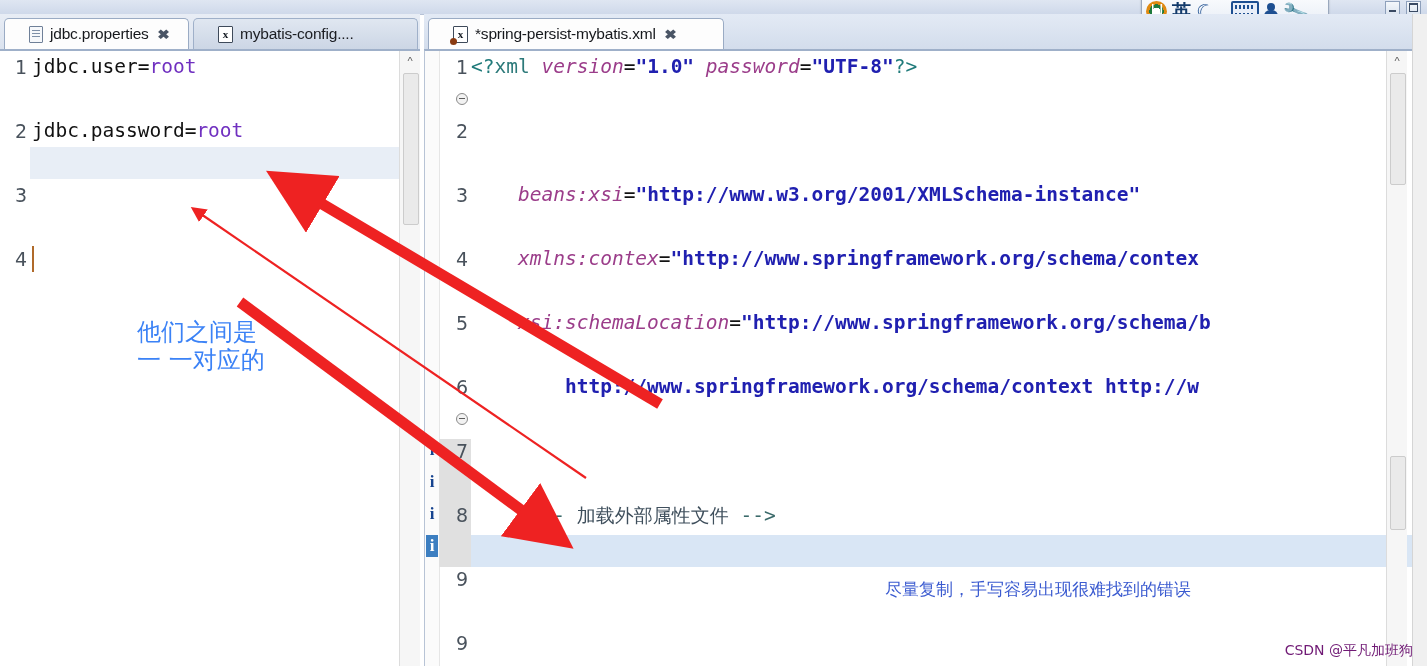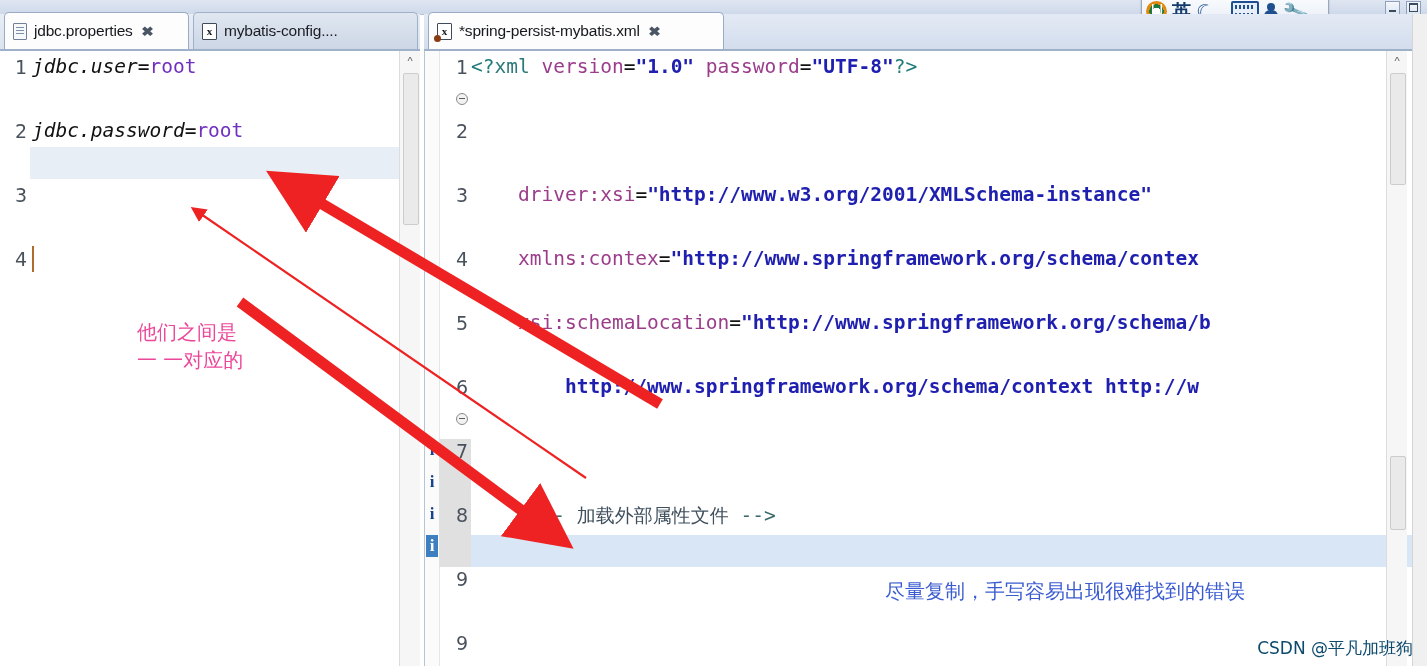--- a/index.html
+++ b/index.html
@@ -98,23 +98,23 @@
 
   .tabbar {
     position: absolute; left: 0; top: 0; height: 36px; width: 100%;
     background: linear-gradient(#e8edf5, #dbe3ef);
     border-bottom: 1px solid #9fb0c9;
     box-sizing: border-box;
   }
   .tabbar.right { background: linear-gradient(#e3eaf5, #d3ddec); }
 
   .tab {
-    position: absolute; bottom: 0; height: 37px;
+    position: absolute; bottom: 0; height: 31px;
     display: flex; align-items: center; gap: 7px;
-    padding: 0 10px 0 8px;
+    padding: 0 10px 0 24px;
     border: 1px solid #9fb0c9;
     border-bottom: none;
     border-radius: 5px 5px 0 0;
     box-sizing: border-box;
     font-size: 15px; color: #16181c;
     white-space: nowrap;
   }
   .tab.active { background: #fdfdfd; border-color: #9aabc4; z-index: 3; }
   .tab.inactive {
     background: linear-gradient(#e0e7f1, #ccd6e5);
@@ -197,26 +197,26 @@
   }
 
   .hl-line {
     position: absolute; height: 32px; background: #d9e6f5;
     left: 46px; right: 0;
   }
 
   
   .t-punct  { color: #1f7a7a; }
   .t-tag    { color: #2d7a7a; }
-  .t-attr   { color: #9b3d8a; }
+  .t-attr   { color: #9b3d8a; font-style: italic; }
   .t-val    { color: #2020b0; font-weight: bold; }
   .t-cmt    { color: #3b6a6a; }
   .t-cmtzh  { color: #3f4f5c; font-family: "DejaVu Sans", sans-serif; font-size: 19px;}
   .t-plain  { color: #121212; }
-  .t-key    { color: #111111; font-style: italic; }
+  .t-key    { color: #111111; }
   .t-pval   { color: #7030c0; }
   .t-eq     { color: #111111; }
 
   
   .lsel { background: #1c5fb8; color: #e6eef8; }
   .lline-hl { position:absolute; left:30px; right:0; height:32px; background:#e8eef6;}
   .lcaret { position:absolute; width:2px; height:26px; background:#b06a2a; top:3px;}
 
   
   .scroll-v {
@@ -233,35 +233,35 @@
     background: #eaeaea; border: 1px solid #cccccc; border-radius: 2px;
   }
   .scroll-outer {
     position: absolute; top: 14px; right: 0; width: 14px; height: 652px;
     background: #f0f0f0; border-left: 1px solid #d5d5d5;
   }
 
   
   .anno-zh-left {
     position: absolute; left: 137px; top: 318px;
-    color: #ec4899; font-size: 20px; line-height: 28px;
+    color: #3b82f6; font-size: 24px; line-height: 28px;
     font-family: "DejaVu Sans", sans-serif;
     white-space: pre;
   }
   .anno-zh-bottom {
     position: absolute; left: 885px; top: 578px;
-    color: #3b5bd0; font-size: 20px;
+    color: #3b5bd0; font-size: 17px;
     font-family: "DejaVu Sans", sans-serif;
     white-space: nowrap;
   }
   .anno-svg { position: absolute; left: 0; top: 0; width: 1427px; height: 666px; pointer-events: none; }
 
   .watermark {
     position: absolute; right: 14px; bottom: 6px;
-    color: #0c4a6e; font-size: 17px;
+    color: #701a75; font-size: 14px;
     font-family: "DejaVu Sans", sans-serif;
     white-space: nowrap;
   }
 </style>
 </head>
 <body>
 
 <div id="root">
 
   <div class="win-topstrip"></div>
@@ -370,21 +370,21 @@
           <span class="ln">1</span>
           <span class="codetext"><span class="t-punct">&lt;?</span><span class="t-tag">xml</span><span class="t-plain"> </span><span class="t-attr">version</span><span class="t-plain">=</span><span class="t-val">"1.0"</span><span class="t-plain"> </span><span class="t-attr">password</span><span class="t-plain">=</span><span class="t-val">"UTF-8"</span><span class="t-punct">?&gt;</span></span>
         </div>
 
         <div class="row" style="top:32px;">
           <span class="ln">2</span>
         </div>
 
         <div class="row" style="top:64px;">
           <span class="ln">3</span>
-          <span class="codetext"><span class="t-plain">    </span><span class="t-attr">driver:xsi</span><span class="t-plain">=</span><span class="t-val">"http://www.w3.org/2001/XMLSchema-instance"</span></span>
+          <span class="codetext"><span class="t-plain">    </span><span class="t-attr">beans:xsi</span><span class="t-plain">=</span><span class="t-val">"http://www.w3.org/2001/XMLSchema-instance"</span></span>
         </div>
 
         <div class="row" style="top:96px;">
           <span class="ln">4</span>
           <span class="codetext"><span class="t-plain">    </span><span class="t-attr">xmlns:contex</span><span class="t-plain">=</span><span class="t-val">"http://www.springframework.org/schema/contex</span></span>
         </div>
 
         <div class="row" style="top:128px;">
           <span class="ln">5</span>
           <span class="codetext"><span class="t-plain">    </span><span class="t-attr">xsi:schemaLocation</span><span class="t-plain">=</span><span class="t-val">"http://www.springframework.org/schema/b</span></span>

